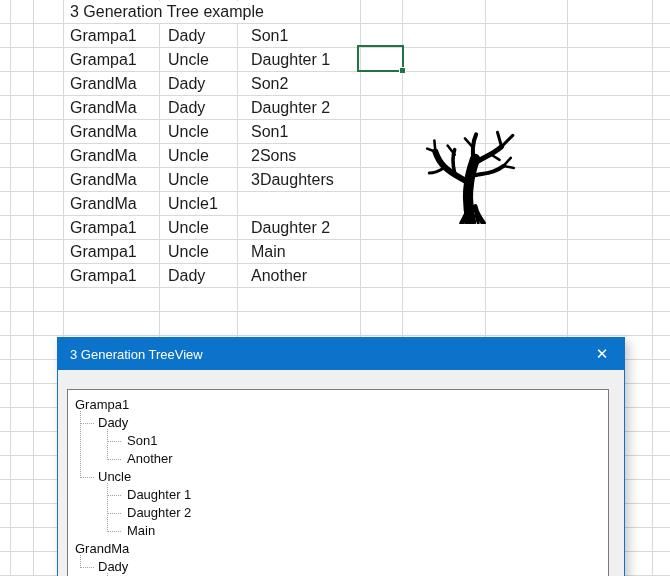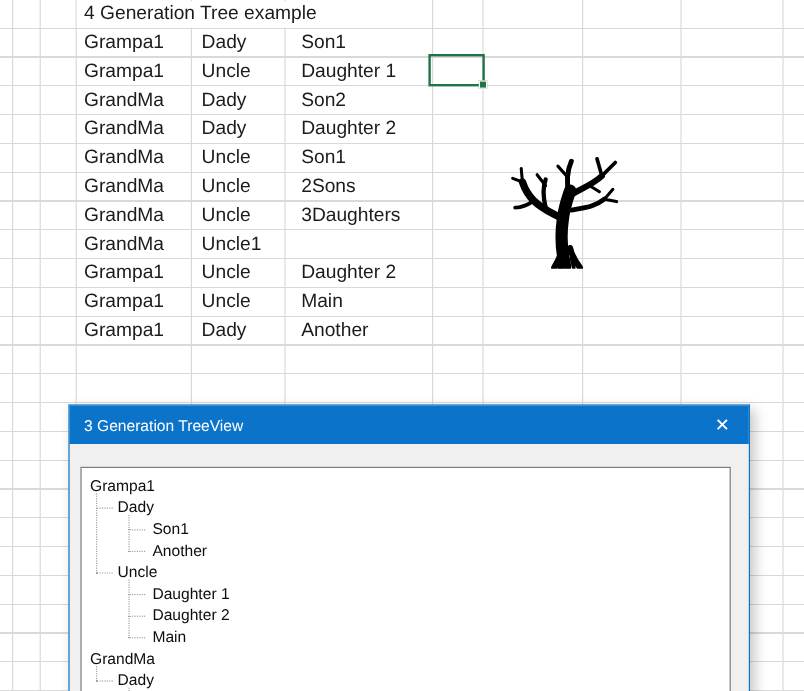--- a/index.html
+++ b/index.html
@@ -46,21 +46,21 @@
       <div class="vline" style="left: 237px;"></div>
       <div class="vline" style="left: 360px;"></div>
       <div class="vline" style="left: 402px;"></div>
       <div class="vline" style="left: 485px;"></div>
       <div class="vline" style="left: 567px;"></div>
       <div class="vline" style="left: 652px;"></div>
     </div>
 
   <div class="title-patch"></div>
 
-  <div class="sheet-title">4 Generation Tree example</div>
+  <div class="sheet-title">3 Generation Tree example</div>
 
   <div id="cells">
       <div class="cell" style="left: 70px; top: 24px;">Grampa1</div>
       <div class="cell" style="left: 168px; top: 24px;">Dady</div>
       <div class="cell" style="left: 251px; top: 24px;">Son1</div>
       <div class="cell" style="left: 70px; top: 48px;">Grampa1</div>
       <div class="cell" style="left: 168px; top: 48px;">Uncle</div>
       <div class="cell" style="left: 251px; top: 48px;">Daughter 1</div>
       <div class="cell" style="left: 70px; top: 72px;">GrandMa</div>
       <div class="cell" style="left: 168px; top: 72px;">Dady</div>

